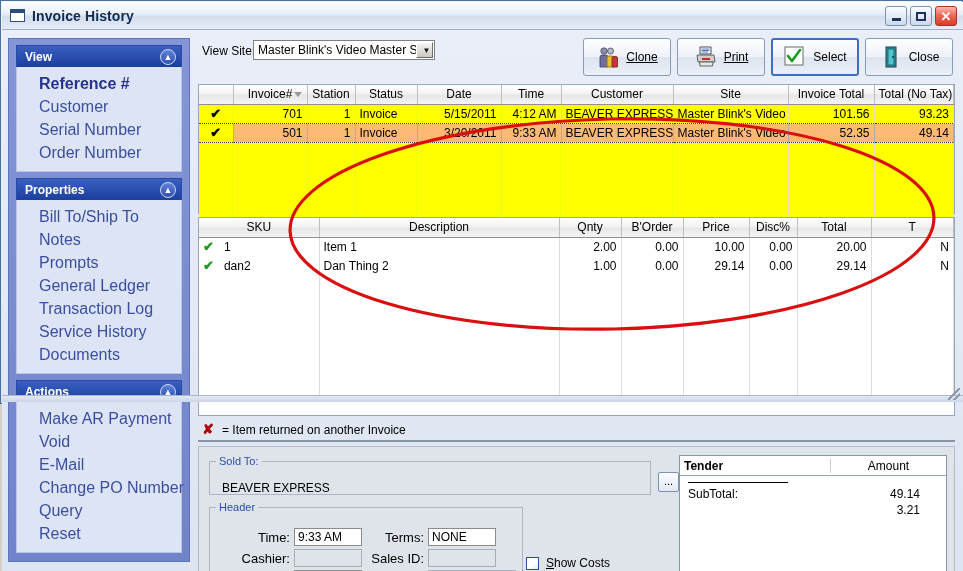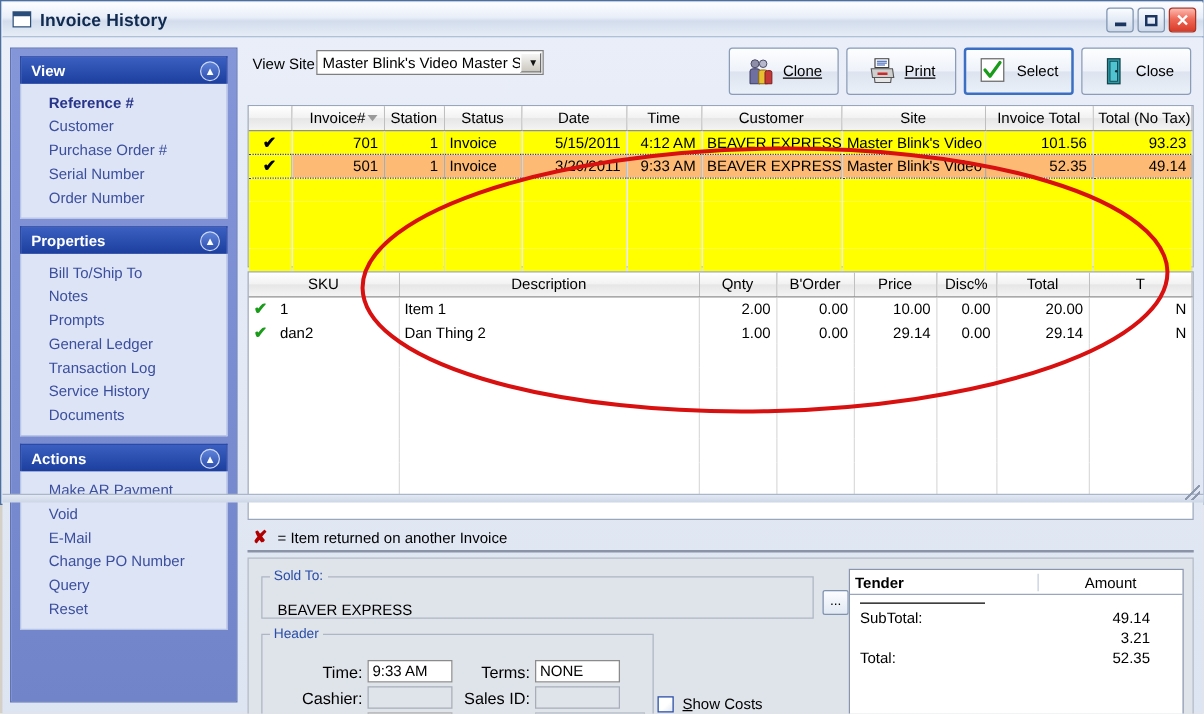--- a/index.html
+++ b/index.html
@@ -85,21 +85,21 @@
     color: #ffffff; font-size: 9px;
     display: flex; align-items: center; justify-content: center;
     line-height: 1;
   }
   .panel-body {
     background: #dde4f5;
     border: 1px solid #b9c5e6; border-top: none;
     padding: 5px 0 7px 0;
   }
   .panel-item {
-    font-size: 12px; color: #3c4f9e;
+    font-size: 16px; color: #3c4f9e;
     padding: 2.5px 0 2.5px 22px;
     white-space: nowrap; cursor: pointer;
   }
   .panel-item.active { font-weight: bold; color: #27348a; }
 
   
   .main {
     position: absolute; left: 192px; top: 4px; width: 765px; height: 563px;
   }
   .toolbar-row {
@@ -292,21 +292,20 @@
       <div class="sidebar">
 
         <div class="panel">
           <div class="panel-head">
             <span>View</span>
             <span class="panel-chev">▲</span>
           </div>
           <div class="panel-body">
             <div class="panel-item active">Reference #</div>
             <div class="panel-item">Customer</div>
-            <div class="panel-item">Purchase Order #</div>
             <div class="panel-item">Serial Number</div>
             <div class="panel-item">Order Number</div>
           </div>
         </div>
 
         <div class="panel">
           <div class="panel-head">
             <span>Properties</span>
             <span class="panel-chev">▲</span>
           </div>
@@ -661,24 +660,20 @@
             </div>
             <div class="tender-rule"></div>
             <div class="tender-line" style="margin-top:3px">
               <span class="lbl">SubTotal:</span>
               <span class="amt">49.14</span>
             </div>
             <div class="tender-line">
               <span class="lbl"></span>
               <span class="amt">3.21</span>
             </div>
-            <div class="tender-line">
-              <span class="lbl">Total:</span>
-              <span class="amt">52.35</span>
-            </div>
           </div>
         </div>
 
       </div>
     </div>
 
     <div class="statusbar">
       <div class="resize-grip"></div>
     </div>
   </div>

